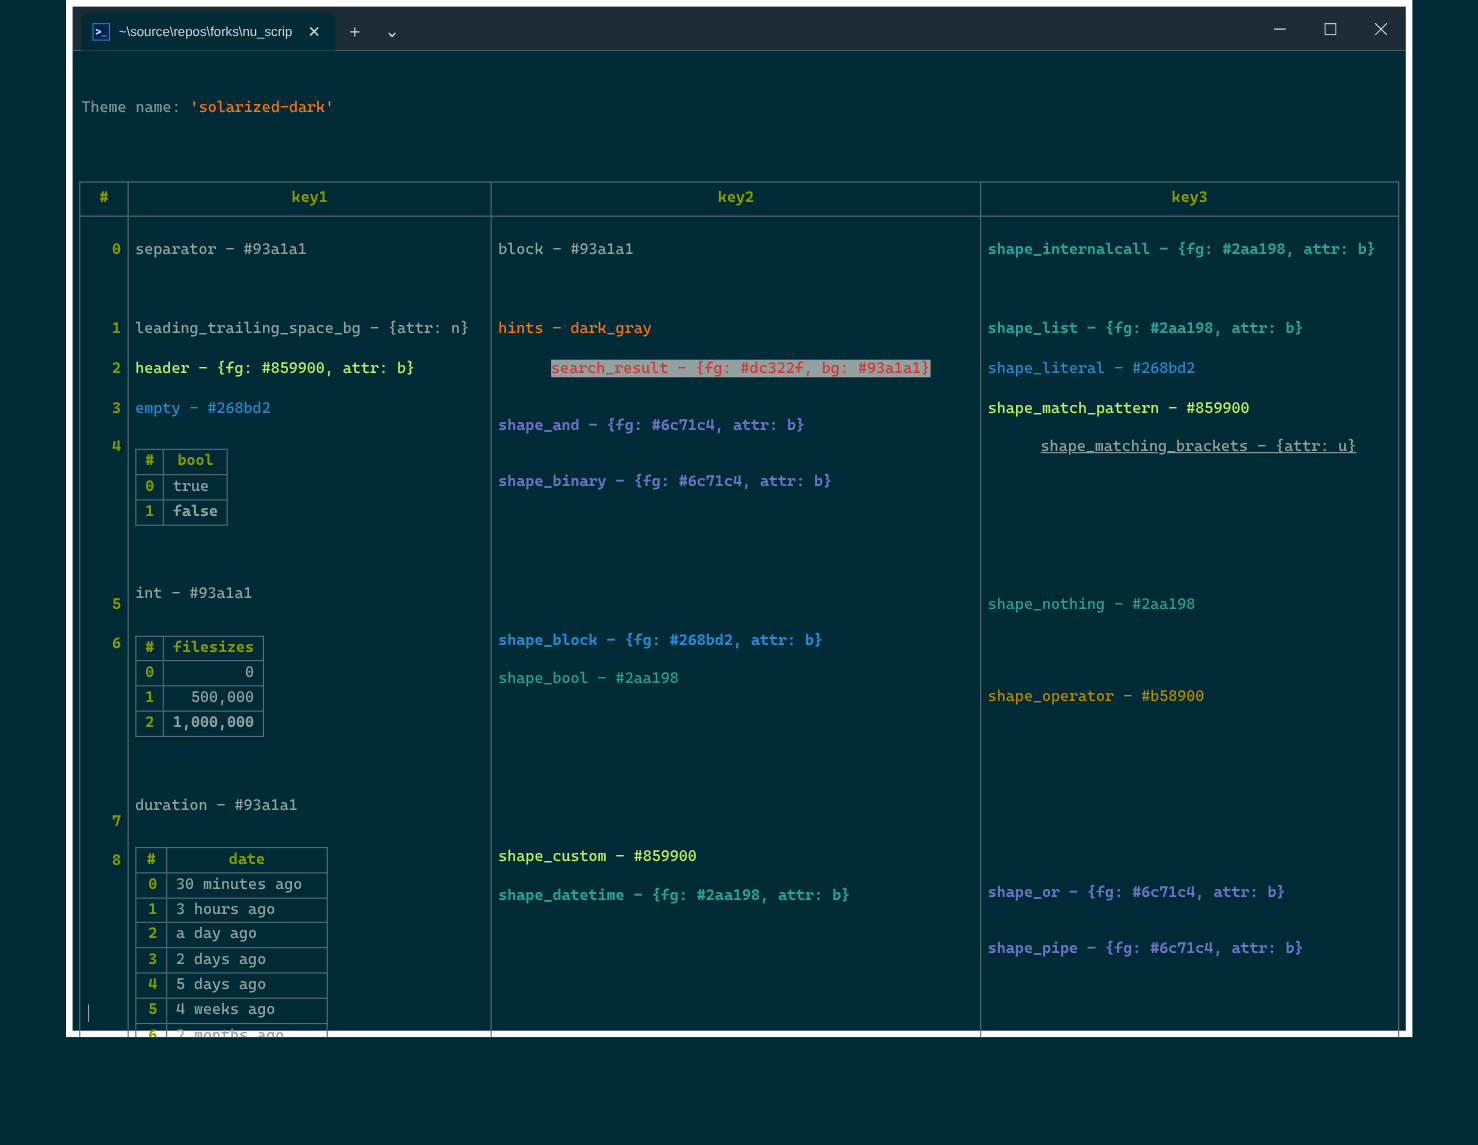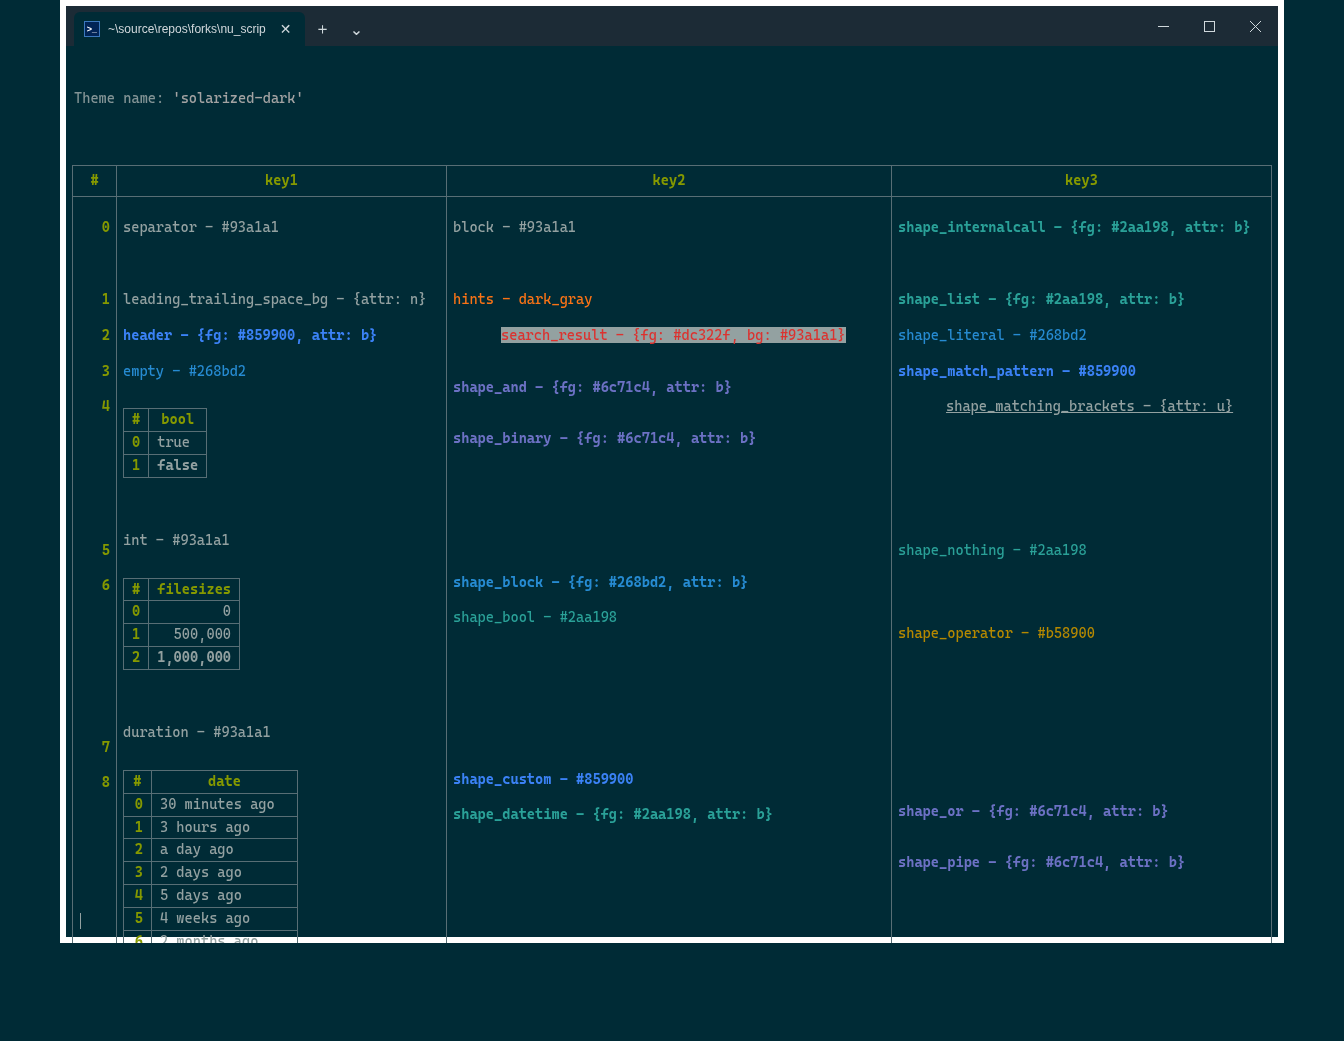--- a/index.html
+++ b/index.html
@@ -68,21 +68,21 @@
   .terminal {
     background: #002b36;
     color: #839496;
     padding: 8px 6px 6px 6px;
     height: calc(100% - 40px);
     line-height: 1.28;
     white-space: pre;
     position: relative;
   }
   .theme-line { color: #839496; margin-bottom: 4px; padding-left:2px;}
-  .theme-name { color: #a3a3a3; margin-top: 24px; }
+  .theme-name { color: #f97316; margin-top: 24px; }
 
   
   table.outer {
     border-collapse: collapse;
     width: 100%;
     table-layout: fixed;
   }
   table.outer > thead > tr > th,
   table.outer > tbody > tr > td {
     border: 1px solid #586e75;
@@ -111,21 +111,21 @@
     border: 1px solid #586e75;
     padding: 2px 8px;
     color: #93a1a1;
   }
   table.sub th { color:#859900; font-weight:bold; text-align:center; }
   table.sub td.num { color:#859900; font-weight:bold; text-align:right; }
   table.sub td.val { text-align:right; }
 
   
   .c-93a1a1 { color:#93a1a1; }
-  .c-859900 { color:#3b82f6; font-weight:bold; }
+  .c-859900 { color:#bef264; font-weight:normal; }
   .c-268bd2 { color:#268bd2; }
   .c-268bd2b{ color:#268bd2; font-weight:bold; }
   .c-2aa198 { color:#2aa198; }
   .c-2aa198b{ color:#2aa198; font-weight:bold; }
   .c-6c71c4b{ color:#6c71c4; font-weight:bold;margin-top:16px; }
   .c-b58900 { color:#b58900;margin-top:48px; }
   .c-b58900b{ color:#b58900; font-weight:bold; }
   .c-dc322f { color:#dc322f; }
   .c-gray   { color:#f97316; }
   .c-white  { color:#ffffff; }

